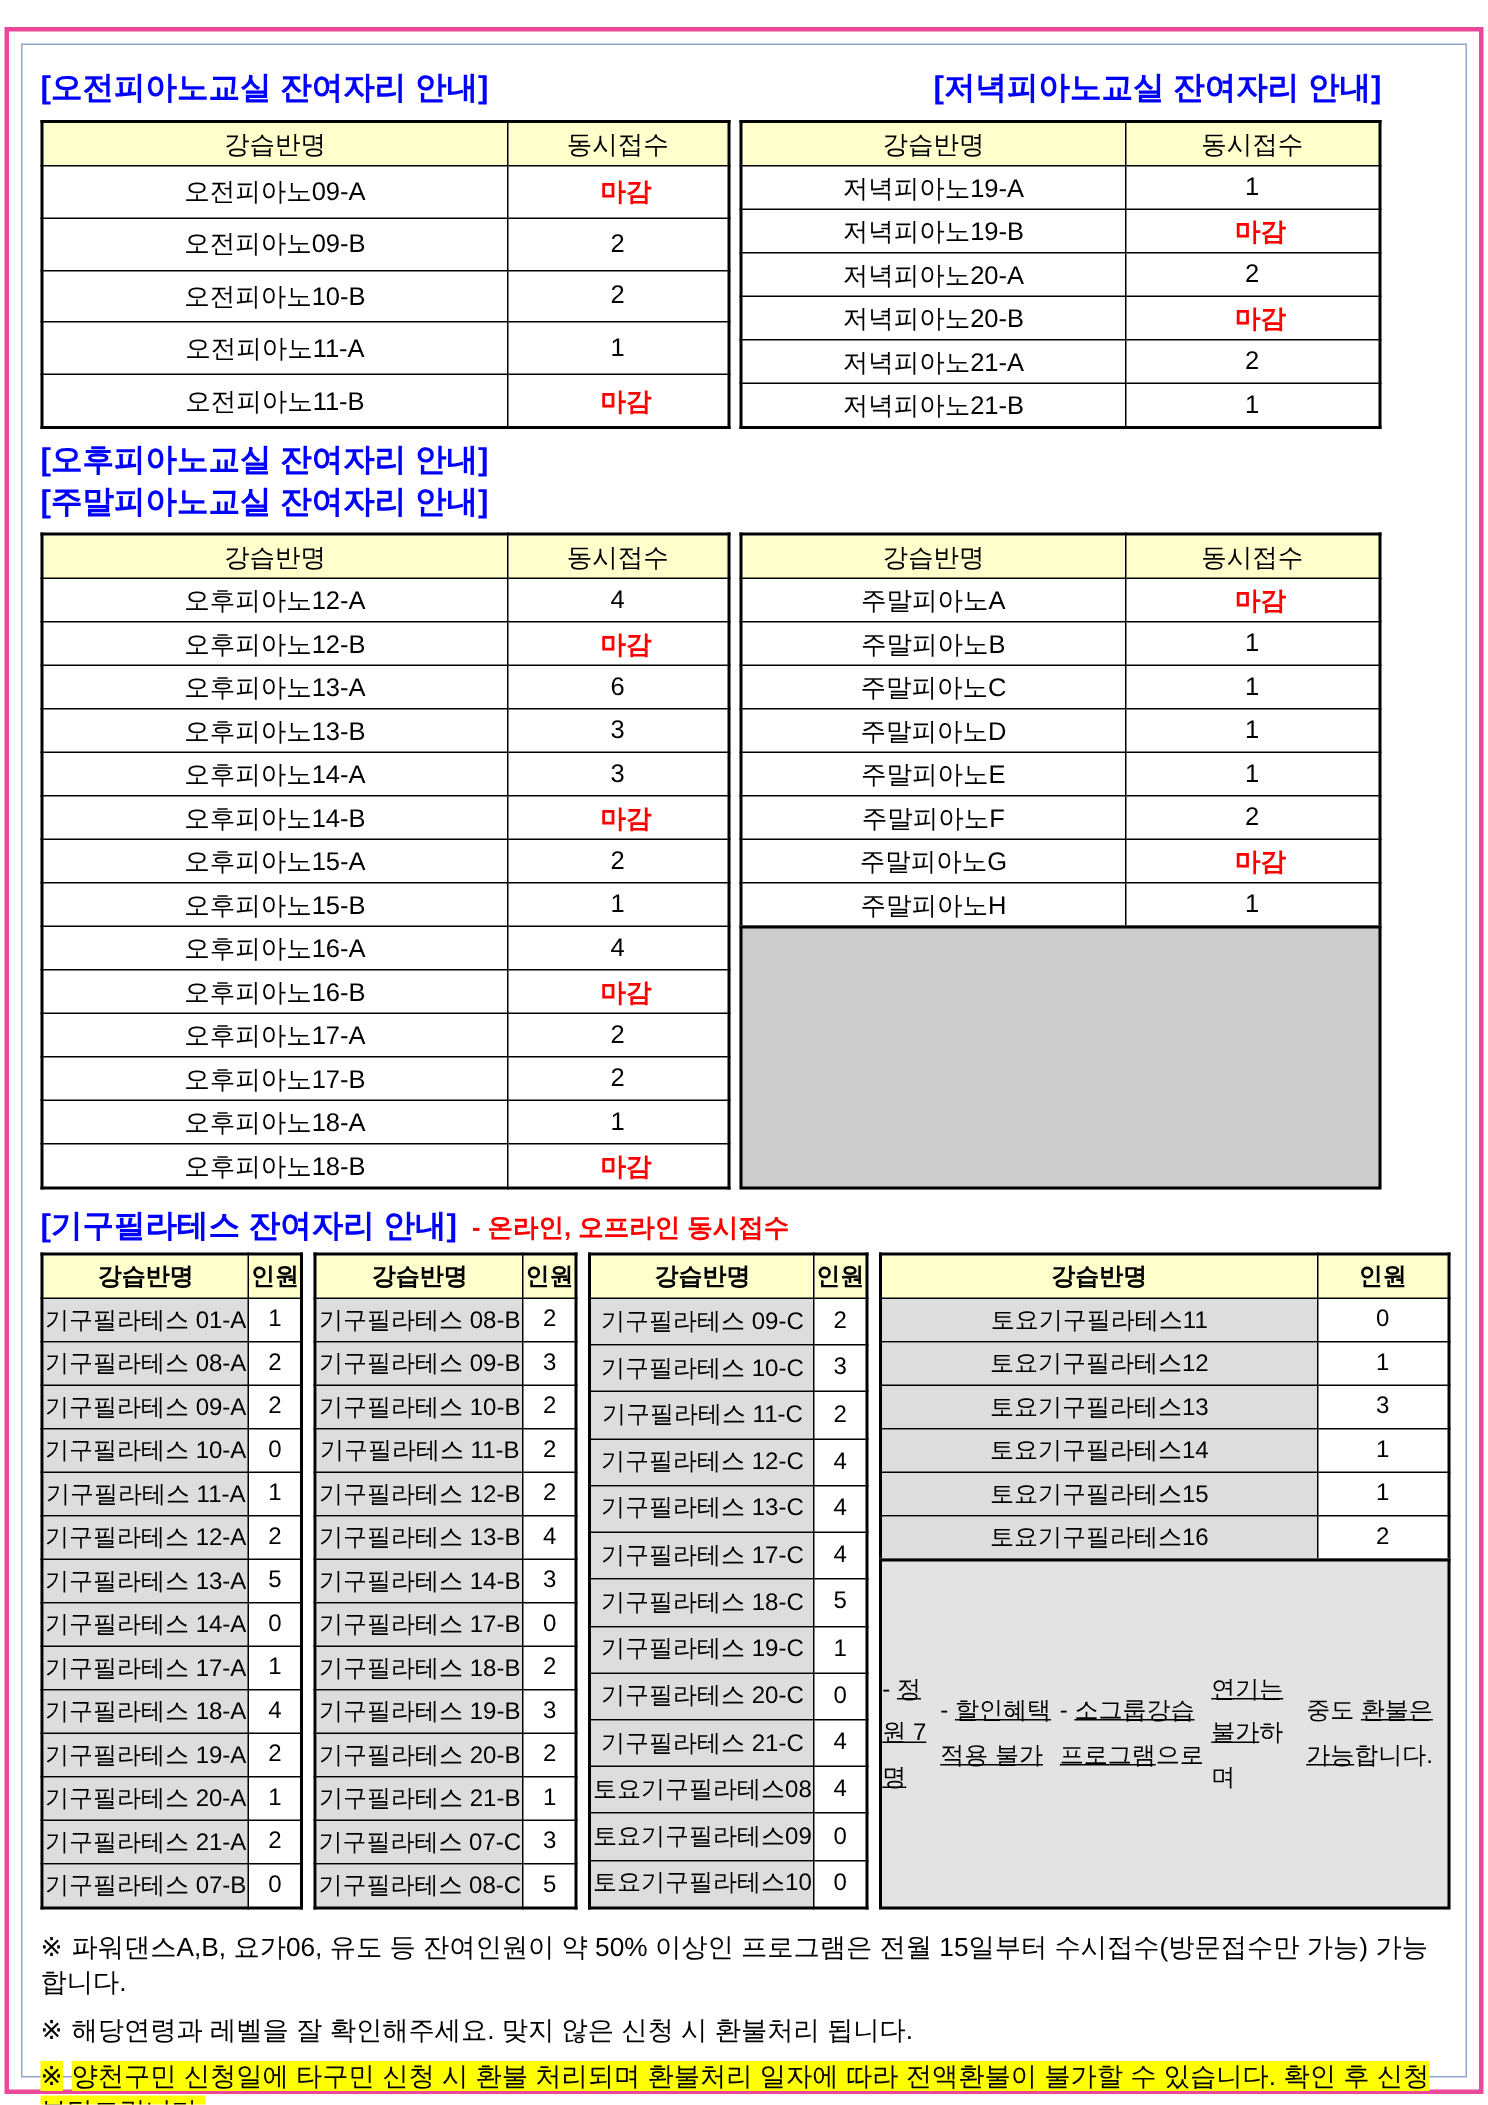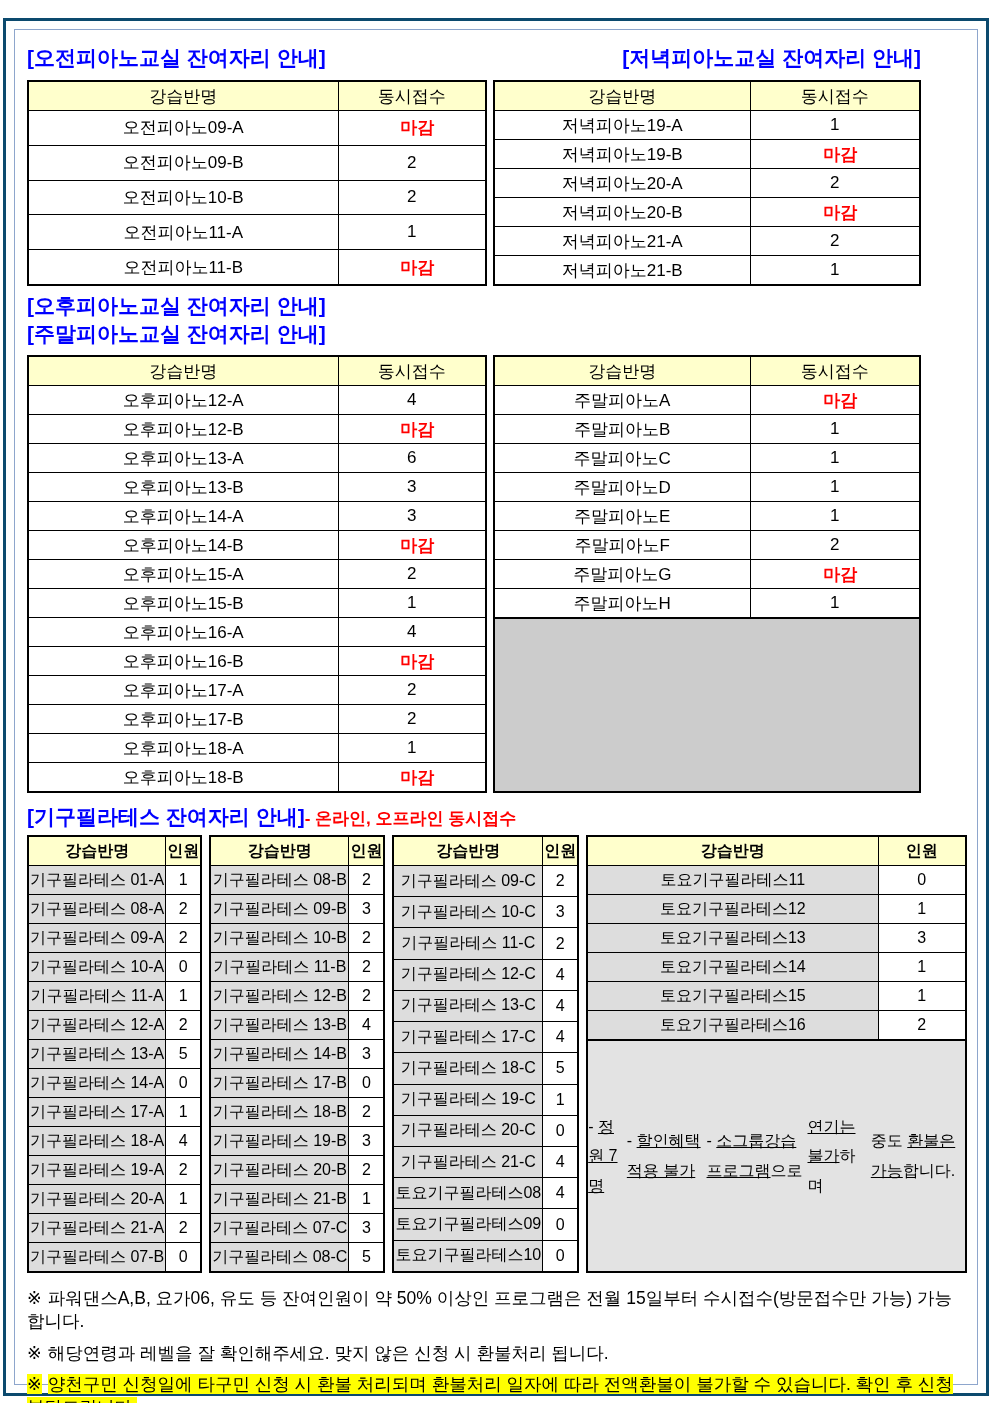--- a/index.html
+++ b/index.html
@@ -4,21 +4,21 @@
 <style>
   html,body{margin:0;padding:0;background:#fff;}
   body{
     width:992px;height:1403px;
     font-family:"Liberation Sans","DejaVu Sans",sans-serif;
     color:#000;
     position:relative;
   }
   .frame-outer{
     position:absolute;left:3px;top:18px;right:3px;bottom:7px;
-    border:3px solid #0c4a6e;
+    border:3px solid #ec4899;
   }
   .frame-inner{
     position:absolute;left:8px;top:8px;right:8px;bottom:8px;
     border:1px solid #8ea6cc;
   }
   .content{padding:12px 10px 0 12px;}
 
   
   .title-row{display:flex;justify-content:space-between;font-weight:bold;font-size:21px;color:#0000ff;}
   .title-row.r1{margin:2px 0 8px 0;padding-right:46px;}
@@ -271,21 +271,21 @@
                   <td>1</td>
                 </tr>
               </tbody>
           </table>
           <div class="filler"></div>
         </div>
       </div>
 
       <div class="title-row" style="justify-content:flex-start;align-items:baseline;margin:10px 0 2px 0;">
         <span class="ptitle">[기구필라테스 잔여자리 안내]</span>
-        <span class="sub-title" style="">- 온라인, 오프라인 동시접수</span>
+        <span class="sub-title" style="margin-left:10px;">- 온라인, 오프라인 동시접수</span>
       </div>
 
       <div class="prow">
         <table class="pil blk">
           <colgroup>
               <col class="c1">
               <col class="c2">
             </colgroup>
           <thead>
               <tr>

